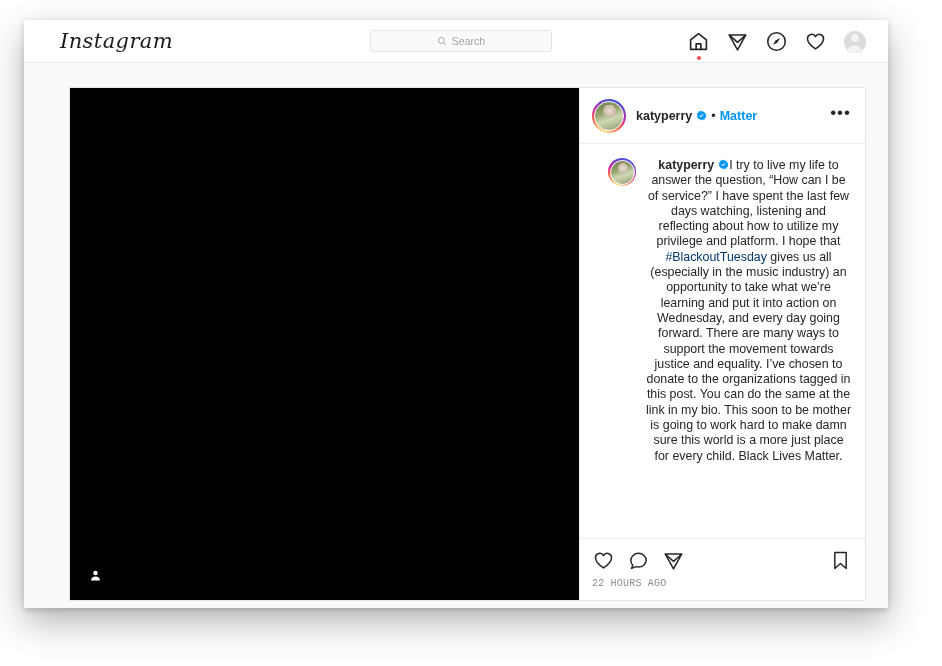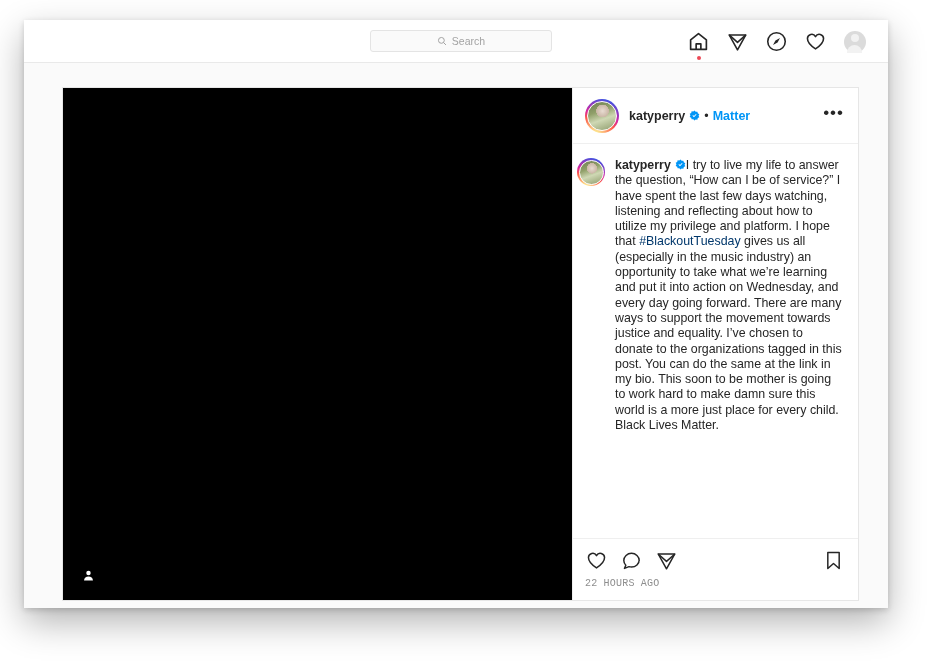--- a/index.html
+++ b/index.html
@@ -111,21 +111,21 @@
   
   .page {
     position: relative;
     height: 545px;
     background: #fafafa;
   }
 
   
   .post {
     position: absolute;
-    left: 38px;
+    left: 45px;
     top: 24px;
     width: 797px;
     height: 514px;
     background: #ffffff;
     border: 1px solid #e6e6e6;
     display: flex;
   }
 
   
   .media {
@@ -207,23 +207,24 @@
     font-size: 17px;
     color: #262626;
     line-height: 8px;
     letter-spacing: 1px;
     padding-bottom: 6px;
   }
 
   
   .caption-area {
     flex: 1 1 auto;
-    padding: 14px 14px 0 4px;
+    padding: 14px 14px 0 28px;
     overflow: hidden;
     position: relative;
+    text-align: center;
   }
   .caption-row { display: flex; }
   .caption-text {
     margin-left: 10px;
     font-size: 12.4px;
     line-height: 15.3px;
     color: #262626;
     font-family: "Liberation Sans", sans-serif;
     word-wrap: break-word;
   }
@@ -287,20 +288,21 @@
     font-family: "Liberation Sans", sans-serif;
   }
 </style>
 </head>
 <body>
 
 <div class="window">
 
   <div class="navbar">
 
+    <div class="brand">Instagram</div>
 
     <div class="search-box">
       <svg class="mag" width="10" height="10" viewBox="0 0 24 24" fill="none" stroke="#a3a3a3" stroke-width="2.4">
         <circle cx="10.5" cy="10.5" r="7"></circle>
           <line x1="15.6" y1="15.6" x2="21.5" y2="21.5"></line>
       </svg>
       <span class="search-placeholder">Search</span>
     </div>
 
     <div class="nav-icons">

